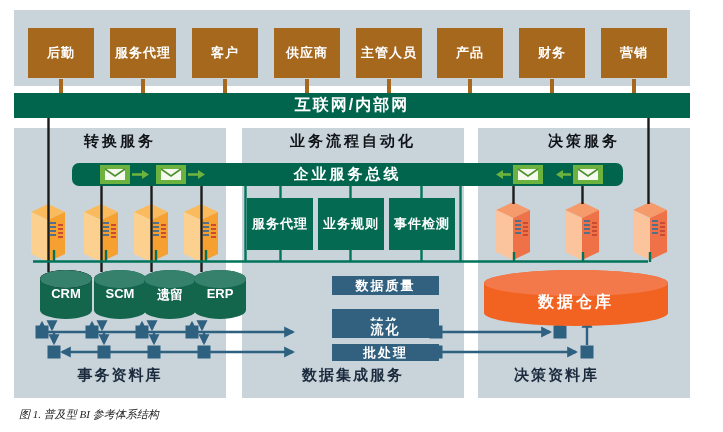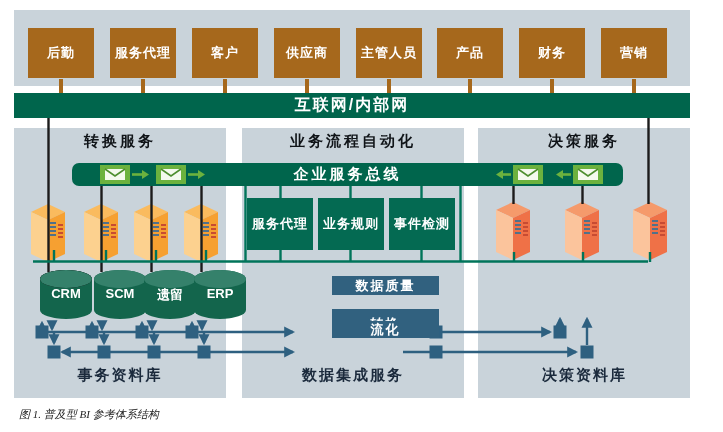--- a/index.html
+++ b/index.html
@@ -60,21 +60,21 @@
   <div class="panel p-left"></div>
   <div class="panel p-mid"></div>
   <div class="panel p-right"></div>
 
   <div class="phead" style="left:14px;width:212px">转换服务</div>
   <div class="phead" style="left:242px;width:222px">业务流程自动化</div>
   <div class="phead" style="left:478px;width:212px">决策服务</div>
 
   <div class="pfoot" style="left:14px;width:212px">事务资料库</div>
   <div class="pfoot" style="left:242px;width:222px">数据集成服务</div>
-  <div class="pfoot" style="left:478px;width:213px">决策资料库</div>
+  <div class="pfoot" style="left:450px;width:213px">决策资料库</div>
 
   <div class="server" style="left:27px;top:202px">
     <svg width="42" height="62">
         <polygon points="21,2 38,10 21,18 4,10" fill="#FABB5E"></polygon>
         <polygon points="4,10 21,18 21,60 4,52" fill="#FCD18F"></polygon>
         <polygon points="21,18 38,10 38,52 21,60" fill="#F6A031"></polygon>
         <g fill="#51718A">
           <rect x="23" y="20" width="6" height="2"></rect>
           <rect x="23" y="24" width="6" height="2"></rect>
           <rect x="23" y="28" width="6" height="2"></rect>
@@ -323,20 +323,21 @@
       </g>
   </svg>
 
   <div class="svc" style="left:318px">业务规则</div>
   <div class="svc" style="left:247px">服务代理</div>
   <div class="svc" style="left:389px">事件检测</div>
 
   <div class="pipe" style="top:276px;height:19px">数据质量</div>
   <div class="pipe" style="top:309px;height:29px">转换</div>
   <div class="pipe" style="top:321px;height:17px">流化</div>
+  <div class="pipe" style="top:344px;height:17px">批处理</div>
 
   <div class="cyl" style="left:22px">
     <svg width="52" height="50">
         <path d="M0,9 v31 a26,9 0 0 0 52,0 v-31 a26,9 0 0 0 -52,0" fill="#13654C"></path>
         <ellipse cx="26" cy="9" rx="26" ry="9" fill="#3C english"></ellipse>
         <ellipse cx="26" cy="9" rx="26" ry="9" fill="#35816B"></ellipse>
       </svg>
     <div class="lbl">CRM</div>
   </div>
   <div class="cyl" style="left:76px">
@@ -354,16 +355,23 @@
     <div class="lbl">遗留</div>
   </div>
   <div class="cyl" style="left:176px">
     <svg width="52" height="50">
         <path d="M0,9 v31 a26,9 0 0 0 52,0 v-31 a26,9 0 0 0 -52,0" fill="#13654C"></path>
         <ellipse cx="26" cy="9" rx="26" ry="9" fill="#35816B"></ellipse>
       </svg>
     <div class="lbl">ERP</div>
   </div>
 
+  <div class="wh">
+    <svg width="184" height="58">
+        <path d="M0,13 v30 a92,13 0 0 0 184,0 v-30 a92,13 0 0 0 -184,0" fill="#F26322"></path>
+        <ellipse cx="92" cy="13" rx="92" ry="13" fill="#F4794A"></ellipse>
+      </svg>
+    <div class="lbl">数据仓库</div>
+  </div>
 
   <div class="caption">图 1. 普及型 BI 参考体系结构</div>
 
 </div>
 
 </body></html>

